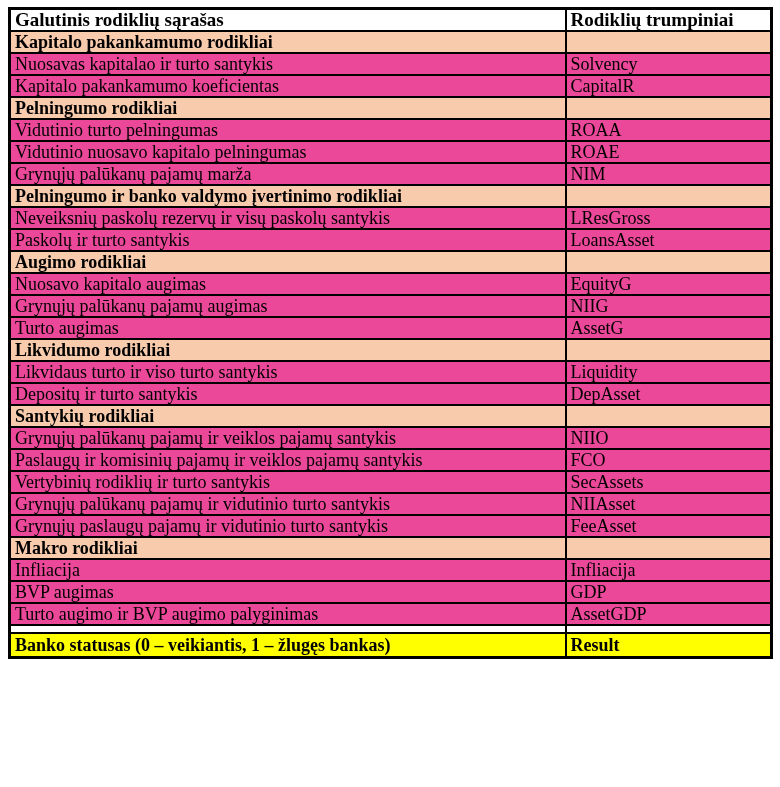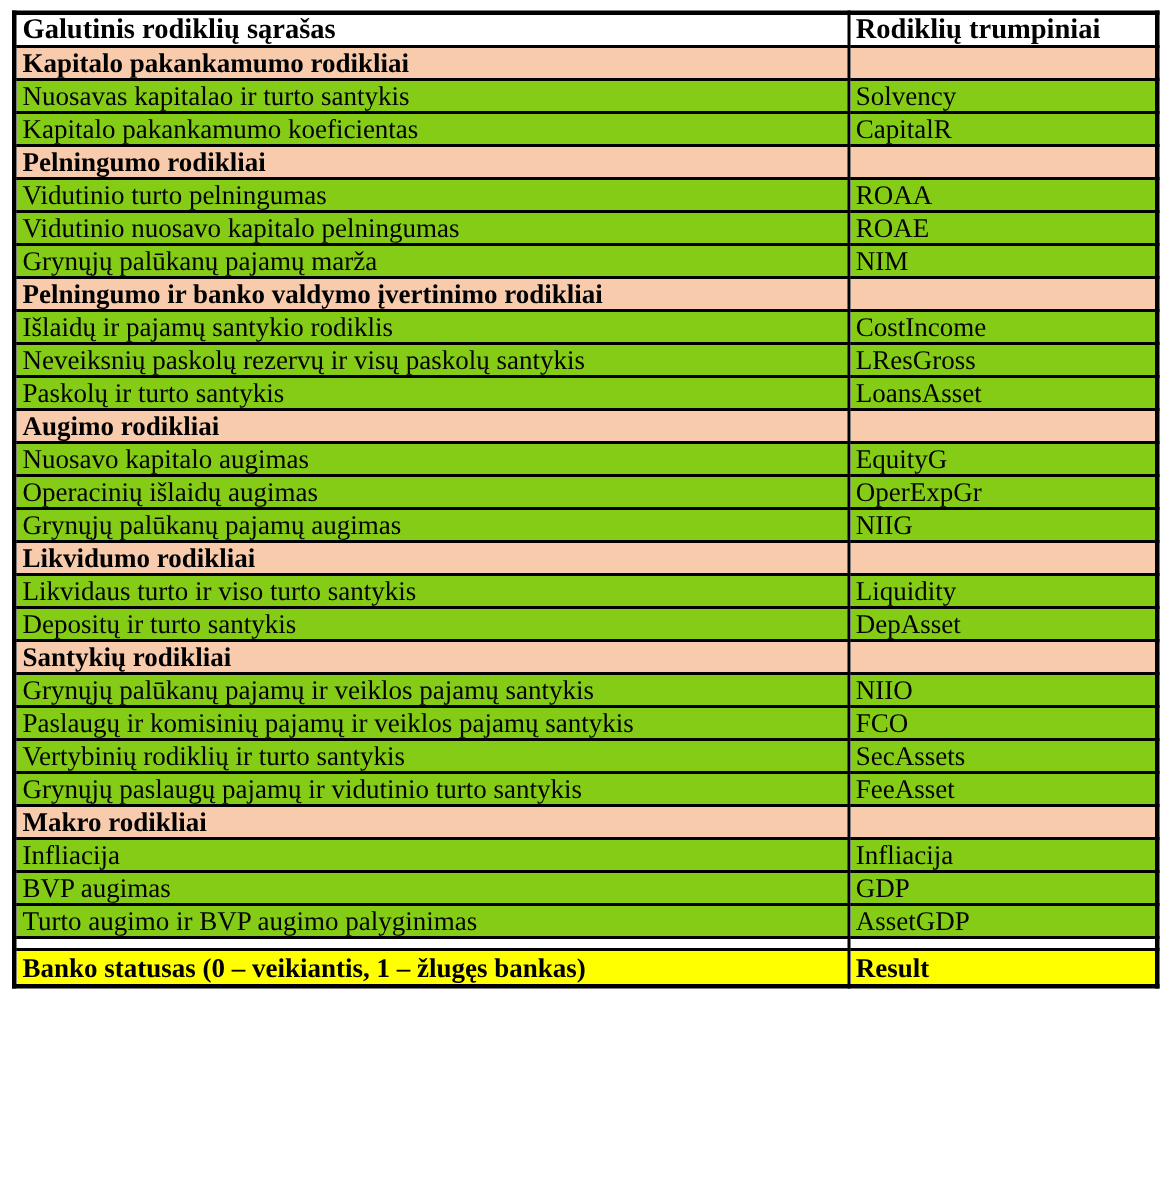--- a/index.html
+++ b/index.html
@@ -41,21 +41,21 @@
   }
   thead th {
     font-weight: bold;
     font-size: 19px;
     height: 21px;
   }
   tr.row-section td {
     background: var(--section-bg);
     font-weight: bold;
   }
-  tr.row-item td { background: #84cc16; font-weight: normal; }
+  tr.row-item td { background: #ec4899; font-weight: normal; }
   tr.row-spacer td {
     height: 8px;
     line-height: 8px;
     font-size: 4px;
     padding: 0;
     background: #FFFFFF;
   }
   tr.row-result td {
     background: var(--result-bg);
     font-weight: bold;
@@ -106,47 +106,43 @@
         </tr>
         <tr class="row-item">
           <td>Grynųjų palūkanų pajamų marža</td>
           <td>NIM</td>
         </tr>
         <tr class="row-section">
           <td>Pelningumo ir banko valdymo įvertinimo rodikliai</td>
           <td></td>
         </tr>
         <tr class="row-item">
-          <td>Išlaidų ir pajamų santykio rodiklis</td>
-          <td>CostIncome</td>
-        </tr>
-        <tr class="row-item">
           <td>Neveiksnių paskolų rezervų ir visų paskolų santykis</td>
           <td>LResGross</td>
         </tr>
         <tr class="row-item">
           <td>Paskolų ir turto santykis</td>
           <td>LoansAsset</td>
         </tr>
         <tr class="row-section">
           <td>Augimo rodikliai</td>
           <td></td>
         </tr>
         <tr class="row-item">
           <td>Nuosavo kapitalo augimas</td>
           <td>EquityG</td>
         </tr>
         <tr class="row-item">
-          <td>Operacinių išlaidų augimas</td>
-          <td>OperExpGr</td>
-        </tr>
-        <tr class="row-item">
           <td>Grynųjų palūkanų pajamų augimas</td>
           <td>NIIG</td>
         </tr>
+        <tr class="row-item">
+          <td>Turto augimas</td>
+          <td>AssetG</td>
+        </tr>
         <tr class="row-section">
           <td>Likvidumo rodikliai</td>
           <td></td>
         </tr>
         <tr class="row-item">
           <td>Likvidaus turto ir viso turto santykis</td>
           <td>Liquidity</td>
         </tr>
         <tr class="row-item">
           <td>Depositų ir turto santykis</td>
@@ -160,20 +156,24 @@
           <td>Grynųjų palūkanų pajamų ir veiklos pajamų santykis</td>
           <td>NIIO</td>
         </tr>
         <tr class="row-item">
           <td>Paslaugų ir komisinių pajamų ir veiklos pajamų santykis</td>
           <td>FCO</td>
         </tr>
         <tr class="row-item">
           <td>Vertybinių rodiklių ir turto santykis</td>
           <td>SecAssets</td>
+        </tr>
+        <tr class="row-item">
+          <td>Grynųjų palūkanų pajamų ir vidutinio turto santykis</td>
+          <td>NIIAsset</td>
         </tr>
         <tr class="row-item">
           <td>Grynųjų paslaugų pajamų ir vidutinio turto santykis</td>
           <td>FeeAsset</td>
         </tr>
         <tr class="row-section">
           <td>Makro rodikliai</td>
           <td></td>
         </tr>
         <tr class="row-item">

